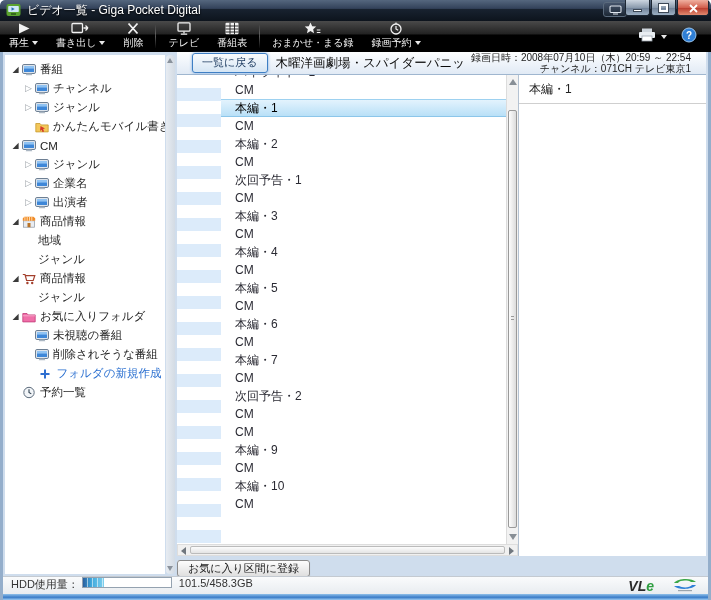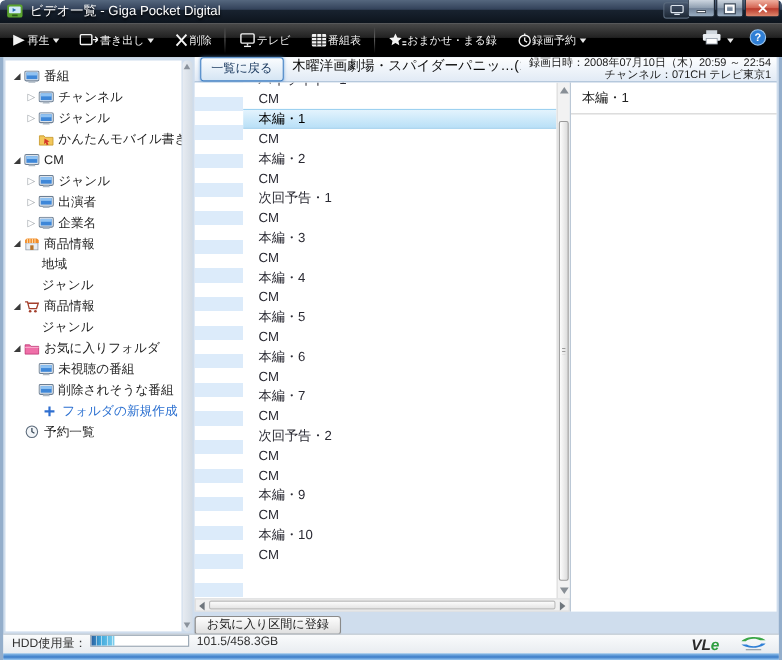--- a/index.html
+++ b/index.html
@@ -18,21 +18,21 @@
   .capbtn{width:25px;height:16px;border:1px solid #1d2733;border-top:none;display:flex;align-items:center;justify-content:center;
     background:linear-gradient(#cdd6e0,#8c9cae 50%,#6f8096 52%,#9cb0c4);border-radius:0 0 3px 3px;margin-left:1px;}
   .capbtn.close{width:32px;background:linear-gradient(#f0b0a0,#d2604e 50%,#b93a2c 52%,#e08a70);}
   .glyph-min{width:9px;height:3px;background:#fff;border:1px solid #3c4856;margin-top:5px;}
   .glyph-max{width:9px;height:8px;border:2px solid #fff;outline:1px solid #3c4856;}
 
   
   .toolbar{position:absolute;top:21px;left:0;right:0;height:31px;
     background:linear-gradient(#4a4a4a 0%,#222 42%,#000 45%,#000 100%);
     display:flex;align-items:stretch;}
-  .tb-btn{display:flex;flex-direction:row;align-items:center;justify-content:flex-end;padding:1px 9px 2px;cursor:default;}
+  .tb-btn{display:flex;flex-direction:column;align-items:center;justify-content:flex-end;padding:1px 9px 2px;cursor:default;}
   .tb-ic{height:14px;display:flex;align-items:center;}
   .tb-lab{display:flex;align-items:center;gap:3px;color:#f2f2f2;font-size:10px;margin-top:1px;white-space:nowrap;}
   .caret{width:0;height:0;border-left:3px solid transparent;border-right:3px solid transparent;border-top:4px solid #e8e8e8;}
   .tb-sep{width:1px;margin:4px 3px;background:linear-gradient(rgba(255,255,255,.02),rgba(255,255,255,.35),rgba(255,255,255,.02));}
   .tb-right{margin-left:auto;display:flex;align-items:center;gap:14px;padding-right:14px;}
   .tb-print{display:flex;align-items:center;gap:4px;}
 
   
   .wbody{position:absolute;top:52px;left:0;right:0;bottom:0;background:#cfdded;
     border-left:3px solid #94aecb;border-right:3px solid #94aecb;}
@@ -50,21 +50,21 @@
   .sb-scroll{position:absolute;left:163px;top:3px;width:9px;bottom:26px;
     background:linear-gradient(90deg,#e7ecf2,#d3dbe4);border-radius:4px;}
   .sb-arrow-up,.sb-arrow-dn{position:absolute;left:1px;width:0;height:0;border-left:3.5px solid transparent;border-right:3.5px solid transparent;}
   .sb-arrow-up{top:3px;border-bottom:5px solid #8a929c;}
   .sb-arrow-dn{bottom:3px;border-top:5px solid #8a929c;}
 
   
   .content{position:absolute;left:174px;top:0;right:2px;bottom:0;}
   .c-header{position:absolute;top:0;left:0;right:0;height:23px;
     background:linear-gradient(#fdfeff,#e1eaf5);border-bottom:1px solid #9fb6cf;
-    display:flex;gap:8px;padding:0 5px;}
+    display:flex;align-items:center;gap:8px;padding:0 15px;}
   .back-btn{flex:none;font-size:11px;color:#17365c;padding:1px 9px 2px;border:1px solid #3f7fc4;border-radius:3px;
     background:linear-gradient(#fafcfe,#d5e5f4);box-shadow:0 0 3px rgba(90,150,215,.8);white-space:nowrap;cursor:default;}
   .c-title{flex:1;font-size:12.5px;color:#0a0a0a;white-space:nowrap;overflow:hidden;}
   .c-info{flex:none;text-align:right;font-size:10px;line-height:11px;color:#1c1c1c;white-space:nowrap;}
 
   .scroll-region{position:absolute;top:23px;left:0;width:341px;height:469px;background:#fff;overflow:hidden;}
   .stripes{position:absolute;left:0;top:0;bottom:0;width:44px;
     background:repeating-linear-gradient(180deg,#fff 0 13px,#dcebfa 13px 26px);}
   .ch-list{position:absolute;left:44px;right:12px;top:0;bottom:0;overflow:hidden;background:#fff;}
   .ch-inner{margin-top:-12px;}
@@ -327,33 +327,33 @@
         <div class="sb-row" style="padding-left: 18px;">
           <span class="exp collapsed"></span>
           <span class="sb-ic">
             <svg width="14" height="12" viewBox="0 0 14 12">
               <rect x="0.5" y="0.5" width="13" height="9" rx="1.4" fill="#dde4ec" stroke="#6d7f93" stroke-width="1"></rect>
               <rect x="2" y="2" width="10" height="6" fill="#3e87d8"></rect>
               <rect x="2" y="2" width="10" height="2.6" fill="#8fc2f2"></rect>
               <path d="M4.5 9.5 h5 l0.8 1.7 h-6.6 Z" fill="#aab6c2"></path>
             </svg>
           </span>
+          <span class="sb-label">企業名</span>
+        </div>
+        <div class="sb-row" style="padding-left: 18px;">
+          <span class="exp collapsed"></span>
+          <span class="sb-ic">
+            <svg width="14" height="12" viewBox="0 0 14 12">
+              <rect x="0.5" y="0.5" width="13" height="9" rx="1.4" fill="#dde4ec" stroke="#6d7f93" stroke-width="1"></rect>
+              <rect x="2" y="2" width="10" height="6" fill="#3e87d8"></rect>
+              <rect x="2" y="2" width="10" height="2.6" fill="#8fc2f2"></rect>
+              <path d="M4.5 9.5 h5 l0.8 1.7 h-6.6 Z" fill="#aab6c2"></path>
+            </svg>
+          </span>
           <span class="sb-label">出演者</span>
-        </div>
-        <div class="sb-row" style="padding-left: 18px;">
-          <span class="exp collapsed"></span>
-          <span class="sb-ic">
-            <svg width="14" height="12" viewBox="0 0 14 12">
-              <rect x="0.5" y="0.5" width="13" height="9" rx="1.4" fill="#dde4ec" stroke="#6d7f93" stroke-width="1"></rect>
-              <rect x="2" y="2" width="10" height="6" fill="#3e87d8"></rect>
-              <rect x="2" y="2" width="10" height="2.6" fill="#8fc2f2"></rect>
-              <path d="M4.5 9.5 h5 l0.8 1.7 h-6.6 Z" fill="#aab6c2"></path>
-            </svg>
-          </span>
-          <span class="sb-label">企業名</span>
         </div>
         <div class="sb-row" style="padding-left: 5px;">
           <span class="exp expanded"></span>
           <span class="sb-ic">
             <svg width="14" height="12" viewBox="0 0 14 12">
               <rect x="1.5" y="4.8" width="11" height="6.4" fill="#e9edf2" stroke="#8a94a0" stroke-width="0.7"></rect>
               <path d="M0.8 2.2 L2.5 0.8 h9 L13.2 2.2 v2.6 h-12.4 Z" fill="#f08b28"></path>
               <path d="M2.9 0.8 v4 M5.2 0.8 v4 M7.5 0.8 v4 M9.8 0.8 v4" stroke="#ffd9a8" stroke-width="1"></path>
               <rect x="5.5" y="7" width="3" height="4.2" fill="#b8742a"></rect>
             </svg>

